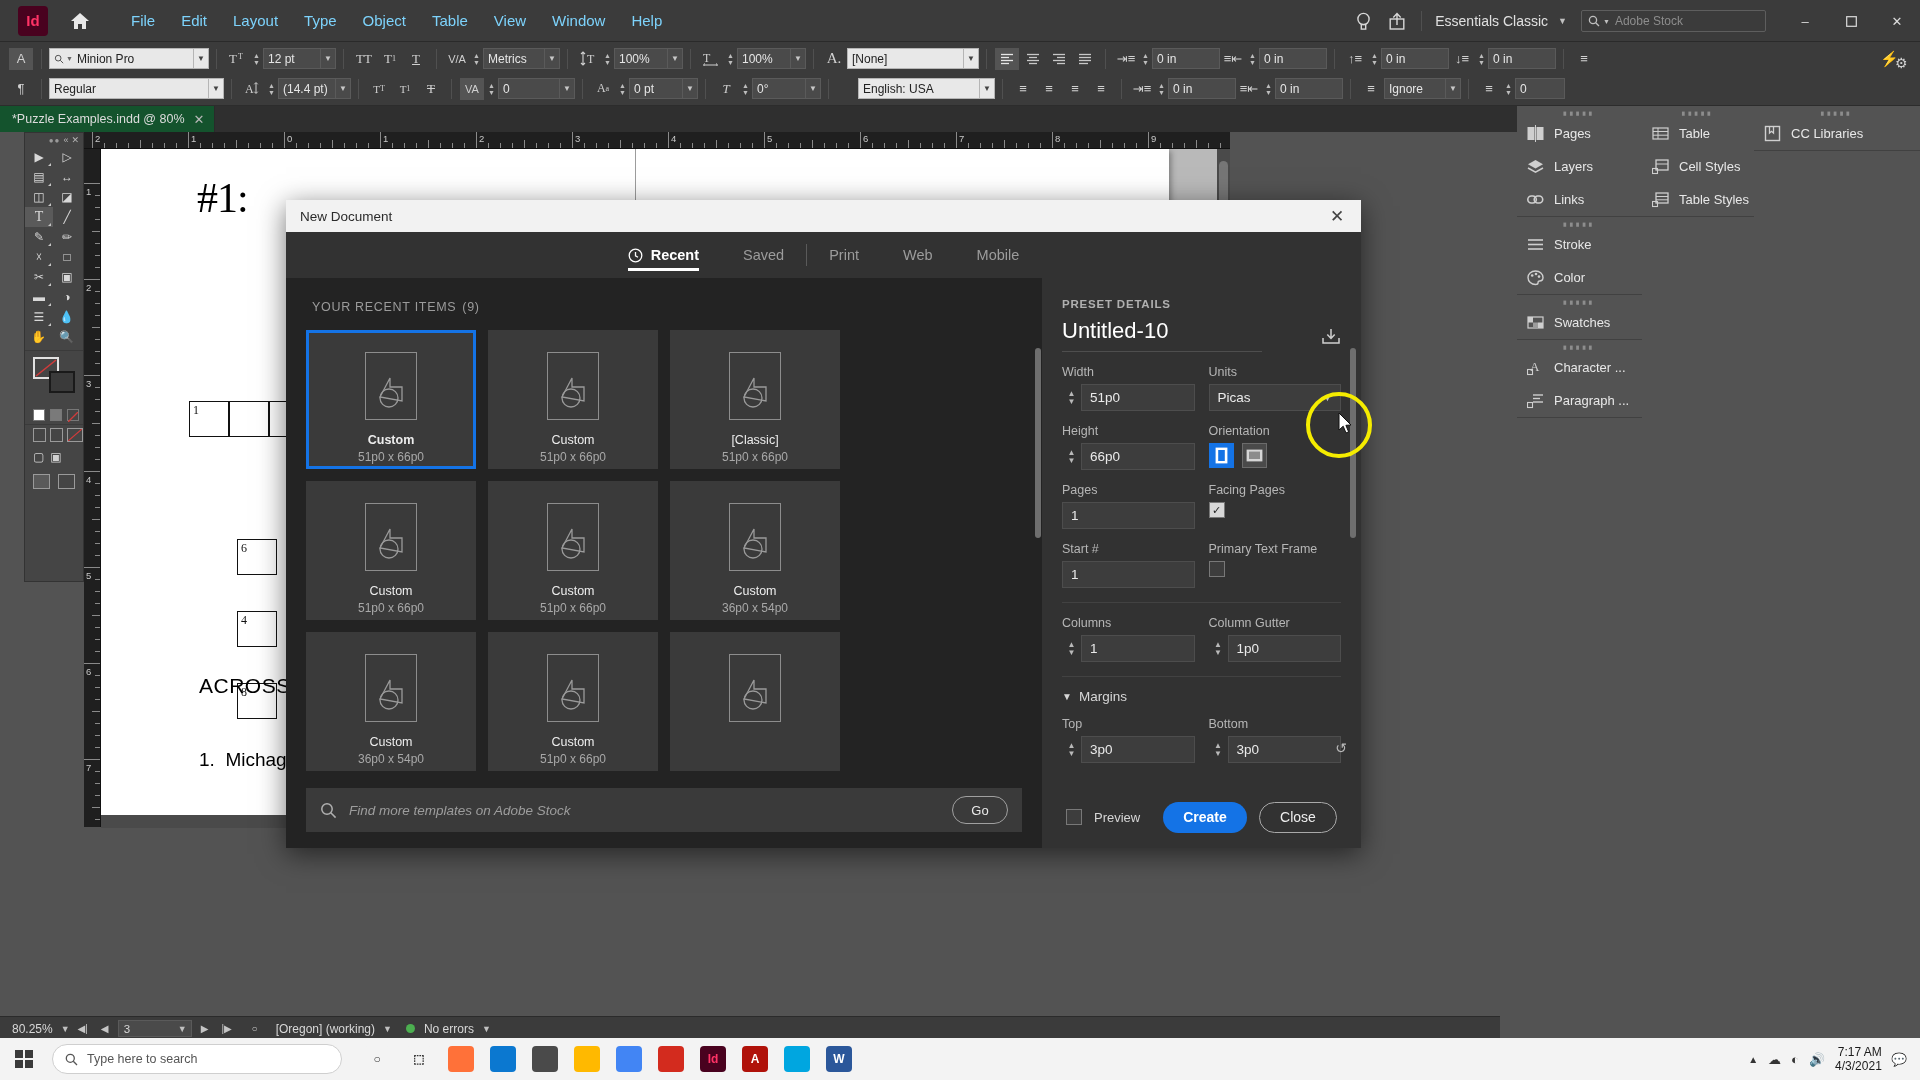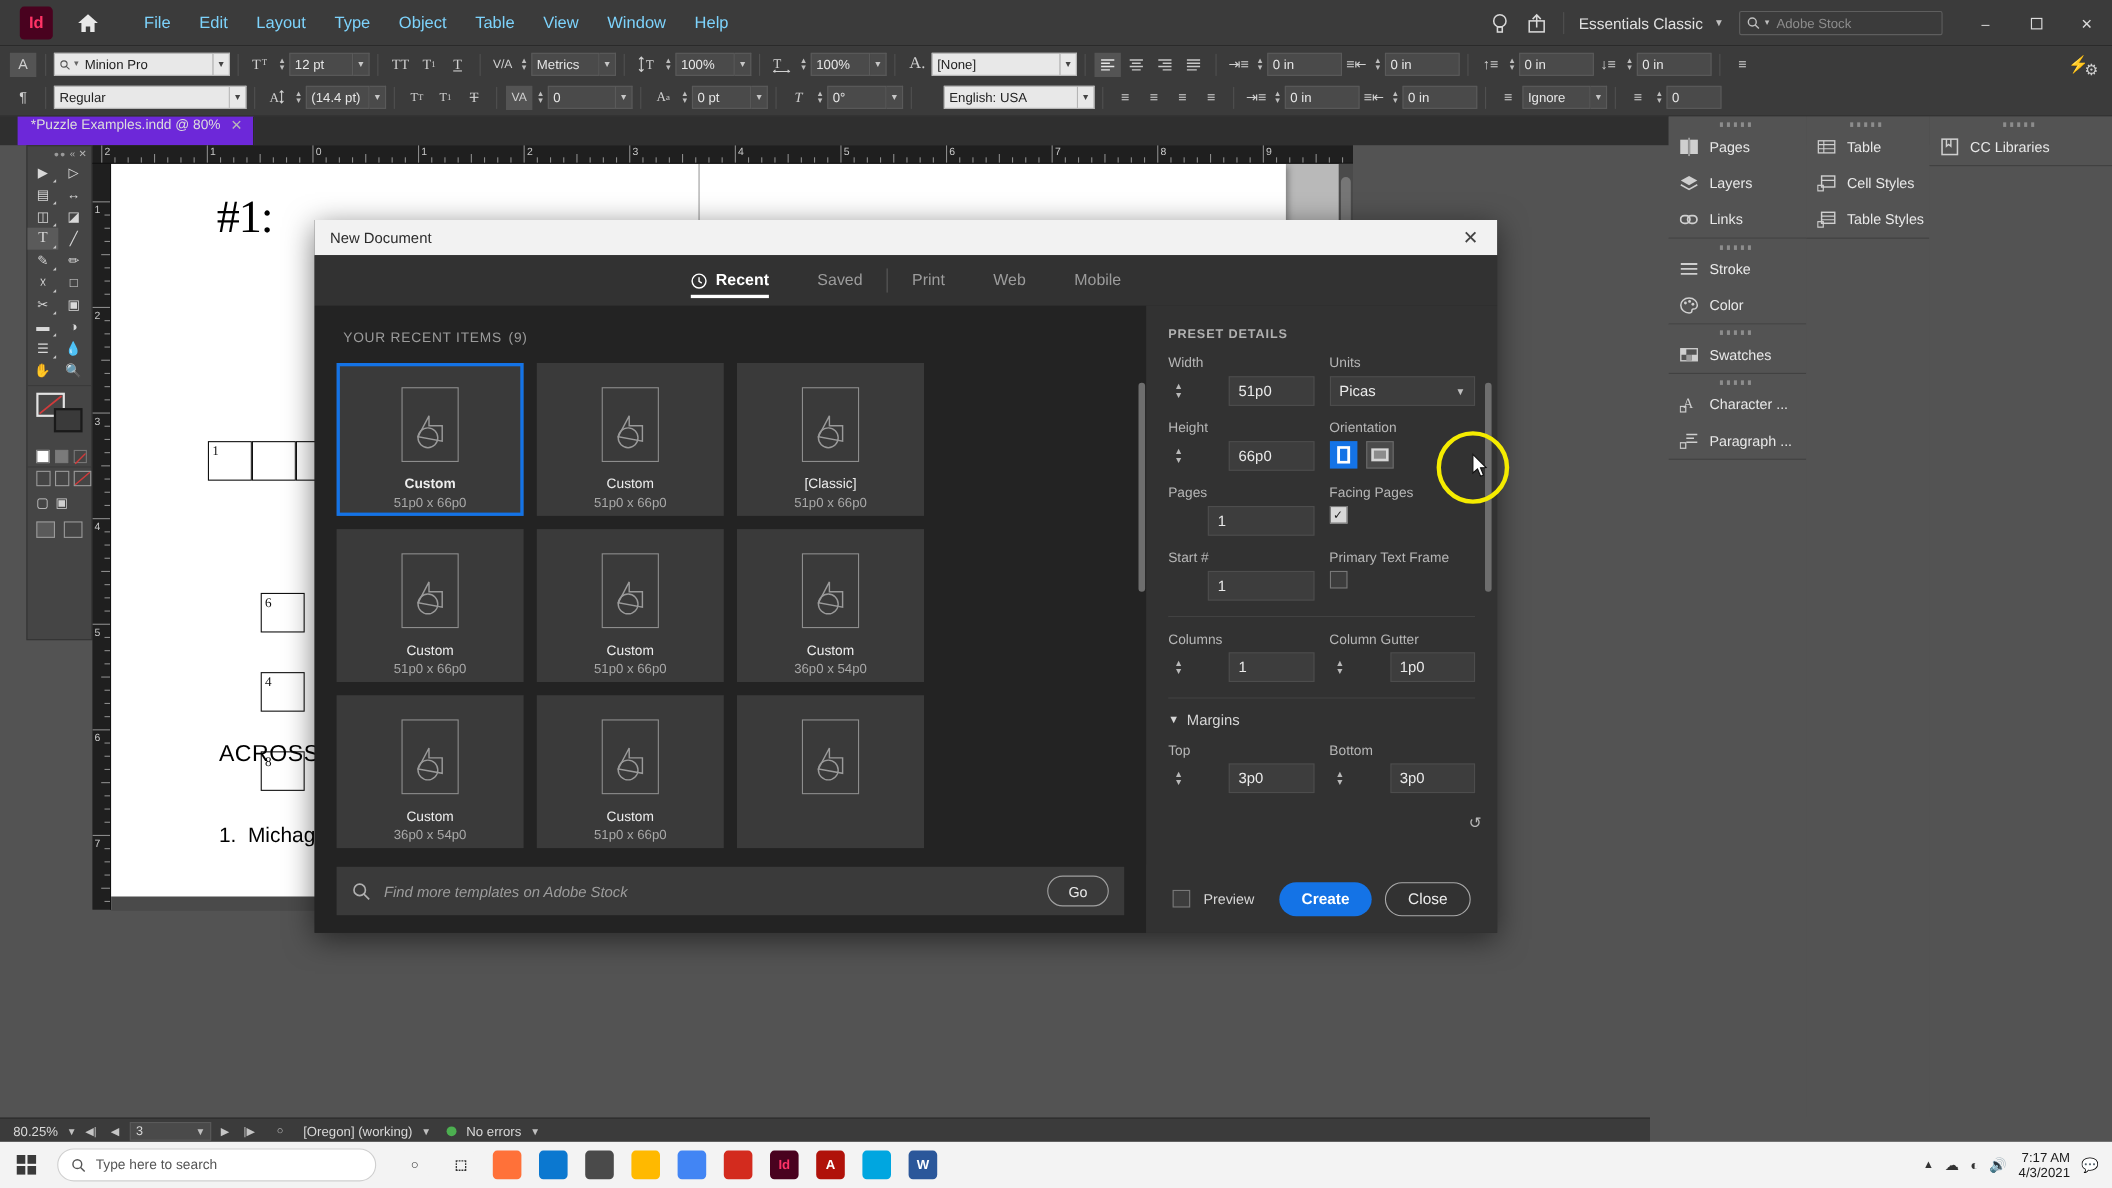--- a/index.html
+++ b/index.html
@@ -75,24 +75,23 @@
     align-items: center; justify-content: center; color: #bdbdbd; font-size: 7px; line-height: 7px;
   }
   .sep-v { width: 1px; height: 20px; background: #505050; margin: 0 7px; }
 
   
   .tabbar {
     position: absolute; top: 106px; left: 0; width: 1920px; height: 26px;
     background: #2f2f2f; display: flex; align-items: flex-end;
   }
   .doctab {
-    height: 26px; background: #6d28d9; display: flex; align-items: flex-start;
+    height: 26px; background: #14532d; display: flex; align-items: center;
     padding: 0 10px 0 12px; font-size: 12.5px; color: #dcdcdc; gap: 9px;
     border-right: 1px solid #2a2a2a;
-    margin-left: 16px;
   }
   .tab-x { font-size: 13px; color: #b8b8b8; }
 
   
   .toolbox {
     position: absolute; top: 132px; left: 24px; width: 60px; height: 450px;
     background: #454545; border: 1px solid #333;
   }
   .tb-head { height: 14px; display:flex; align-items:center; justify-content:flex-end; padding-right:4px; gap:3px;}
   .tb-dots { font-size: 8px; color: #9a9a9a; letter-spacing:1px;}
@@ -223,21 +222,21 @@
   .pd-name {
     font-size: 22px; color: #ffffff; margin-top: 8px; padding-bottom: 7px;
     border-bottom: 1px solid #4e4e4e; width: 200px;
   }
   .save-preset { margin-top: 18px; color: #cfcfcf; }
   .fgrid { display: flex; gap: 14px; margin-top: 13px; }
   .fcol { flex: 1; }
   .flbl { font-size: 12.5px; color: #b6b6b6; margin-bottom: 5px; }
   .ffld {
     height: 27px; background: #3d3d3d; border: 1px solid #4d4d4d;
-    display: flex; align-items: center; color: #eaeaea; font-size: 13.5px; padding: 0 8px; margin-left: 36px;
+    display: flex; align-items: center; color: #eaeaea; font-size: 13.5px; padding: 0 8px;
   }
   .fsp { display: flex; align-items: center; gap: 0; }
   .fsp .stepper {
     width: 19px; height: 27px; display: flex; flex-direction: column; align-items: center;
     justify-content: center; color: #b9b9b9; font-size: 8px; line-height: 8px;
   }
   .fsp .ffld { flex: 1; }
   .fselect {
     height: 27px; background: #3d3d3d; border: 1px solid #4d4d4d;
     display: flex; align-items: center; justify-content: space-between;
@@ -1225,20 +1224,29 @@
           <span class="stock-ph">Find more templates on Adobe Stock</span>
           <div class="go-btn">Go</div>
         </div>
         <div class="scroll-right" style="right:-2px">
             <i></i>
           </div>
       </div>
 
       <div class="dlg-right">
         <div class="pd-hd">PRESET DETAILS</div>
+        <div class="pd-title-row">
+          <div class="pd-name">Untitled-10</div>
+          <div class="save-preset">
+            <svg width="20" height="17" viewBox="0 0 20 17">
+                <path d="M2 10 V15 H18 V10" stroke="#cfcfcf" stroke-width="1.5" fill="none"></path>
+                <path d="M10 1 V10 M6.3 6.5 L10 10.4 L13.7 6.5" stroke="#cfcfcf" stroke-width="1.5" fill="none"></path>
+              </svg>
+          </div>
+        </div>
 
         <div class="fgrid">
           <div class="fcol">
             <div class="flbl">Width</div>
             <div class="fsp">
               <div class="stepper">
                   <span>▲</span>
                   <span>▼</span>
                 </div>
               <div class="ffld">51p0</div>

